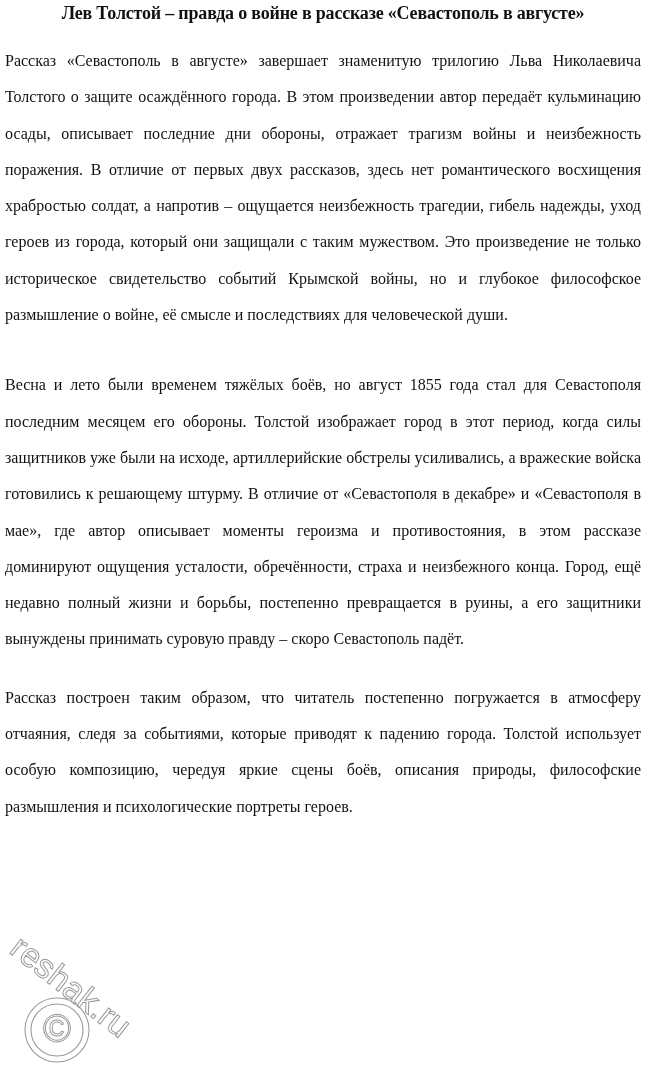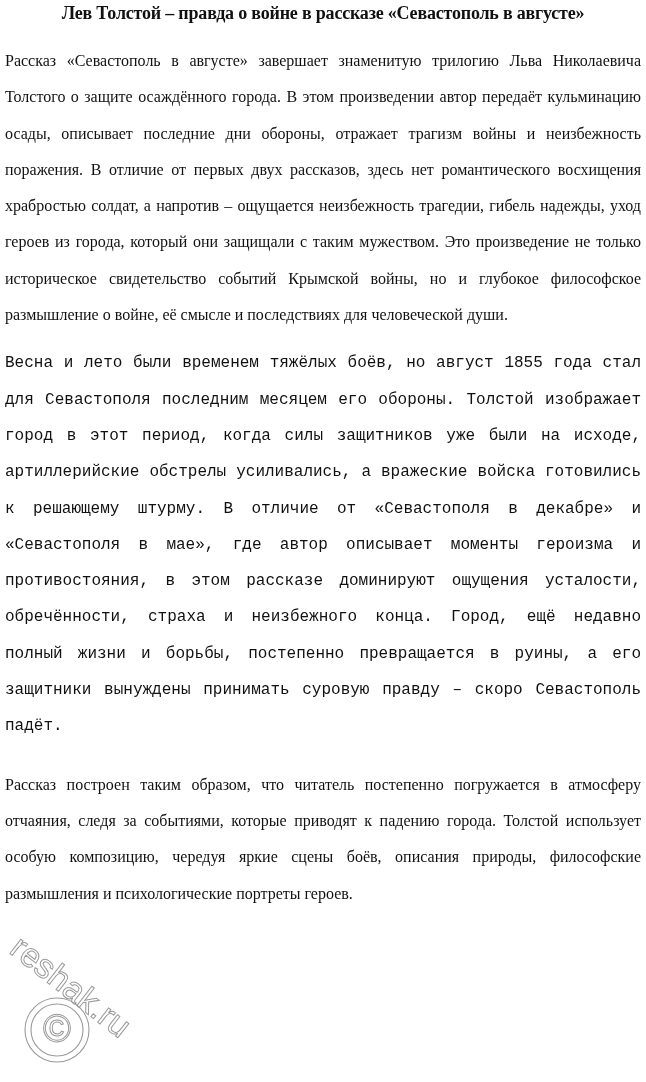--- a/index.html
+++ b/index.html
@@ -12,21 +12,21 @@
   h1, h2 {
     font-weight: bold; font-size: 18px; margin: 12px;
     line-height: 26px; letter-spacing: -0.2px; white-space: nowrap; text-align: center;
   }
   h1 { margin-top: 0px; }
   .para {
     margin: 0; font-size: 16px; line-height: 36.3px;
     text-align: justify; text-align-last: left;
   }
   .p1 { margin-top: 17px; }
-  .p2 { margin-top: 12px; font-family: Liberation Mono, monospace; }
+  .p2 { margin-top: 34px; }
   h2 { margin-top: 18px; }
   .p3 { margin-top: 22px; }
   .watermark {
     position: absolute; left: 2px; top: 930px; width: 190px; height: 150px;
     pointer-events: none;
   }
 </style>
 </head>
 <body>
 

